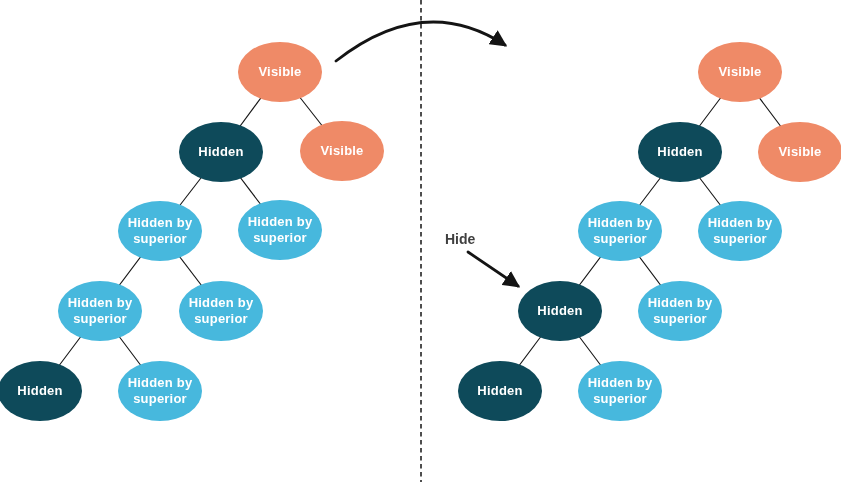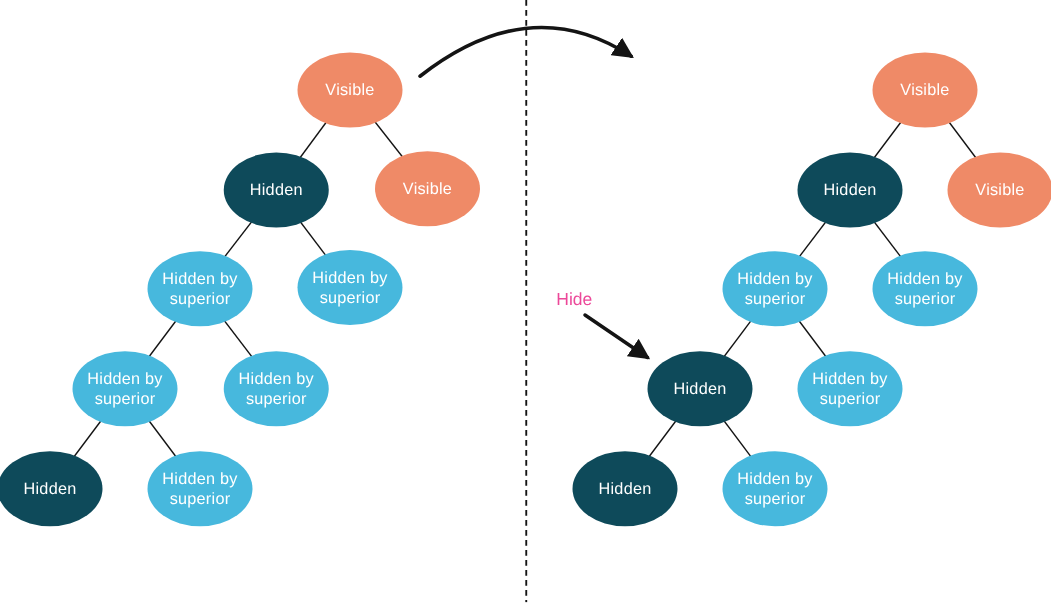--- a/index.html
+++ b/index.html
@@ -25,37 +25,37 @@
     position: absolute;
     width: 84px;
     height: 60px;
     border-radius: 50%;
     display: flex;
     align-items: center;
     justify-content: center;
     text-align: center;
     color: var(--c-node-text, #ffffff);
     font-size: 13px;
-    font-weight: 400;
+    font-weight: 700;
     line-height: 1.25;
     letter-spacing: 0.2px;
     padding: 0 5px;
     box-sizing: border-box;
     z-index: 2;
   }
   .node.visible { background: var(--c-visible-fill, #EF8A67); }
   .node.hidden  { background: var(--c-hidden-fill,  #0E4A5A); }
   .node.hbs     { background: var(--c-hbs-fill,     #47B8DD); }
   .hide-label {
     position: absolute;
     left: 445px;
     top: 231px;
     font-size: 14px;
-    font-weight: 400;
-    color: #ec4899;
+    font-weight: 700;
+    color: #404040;
     z-index: 2;
   }
 </style>
 </head>
 <body>
 
 <div class="canvas">
 
   <svg class="lines-svg" viewBox="0 0 841 482">
     <defs>

